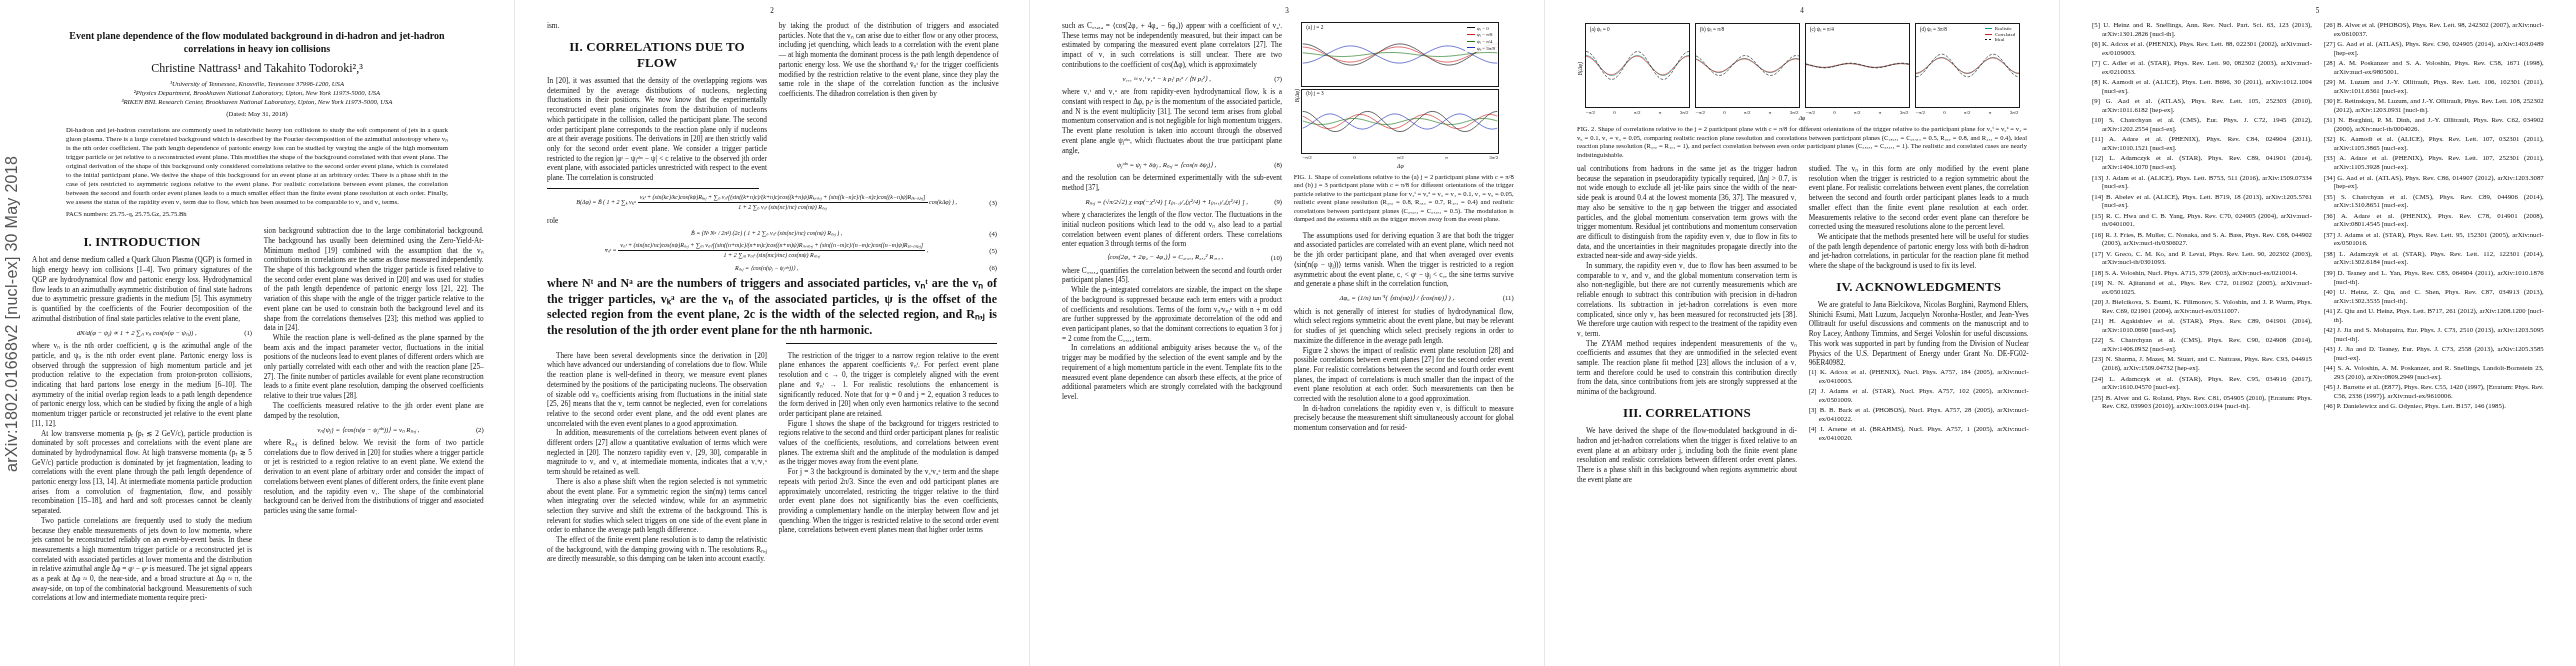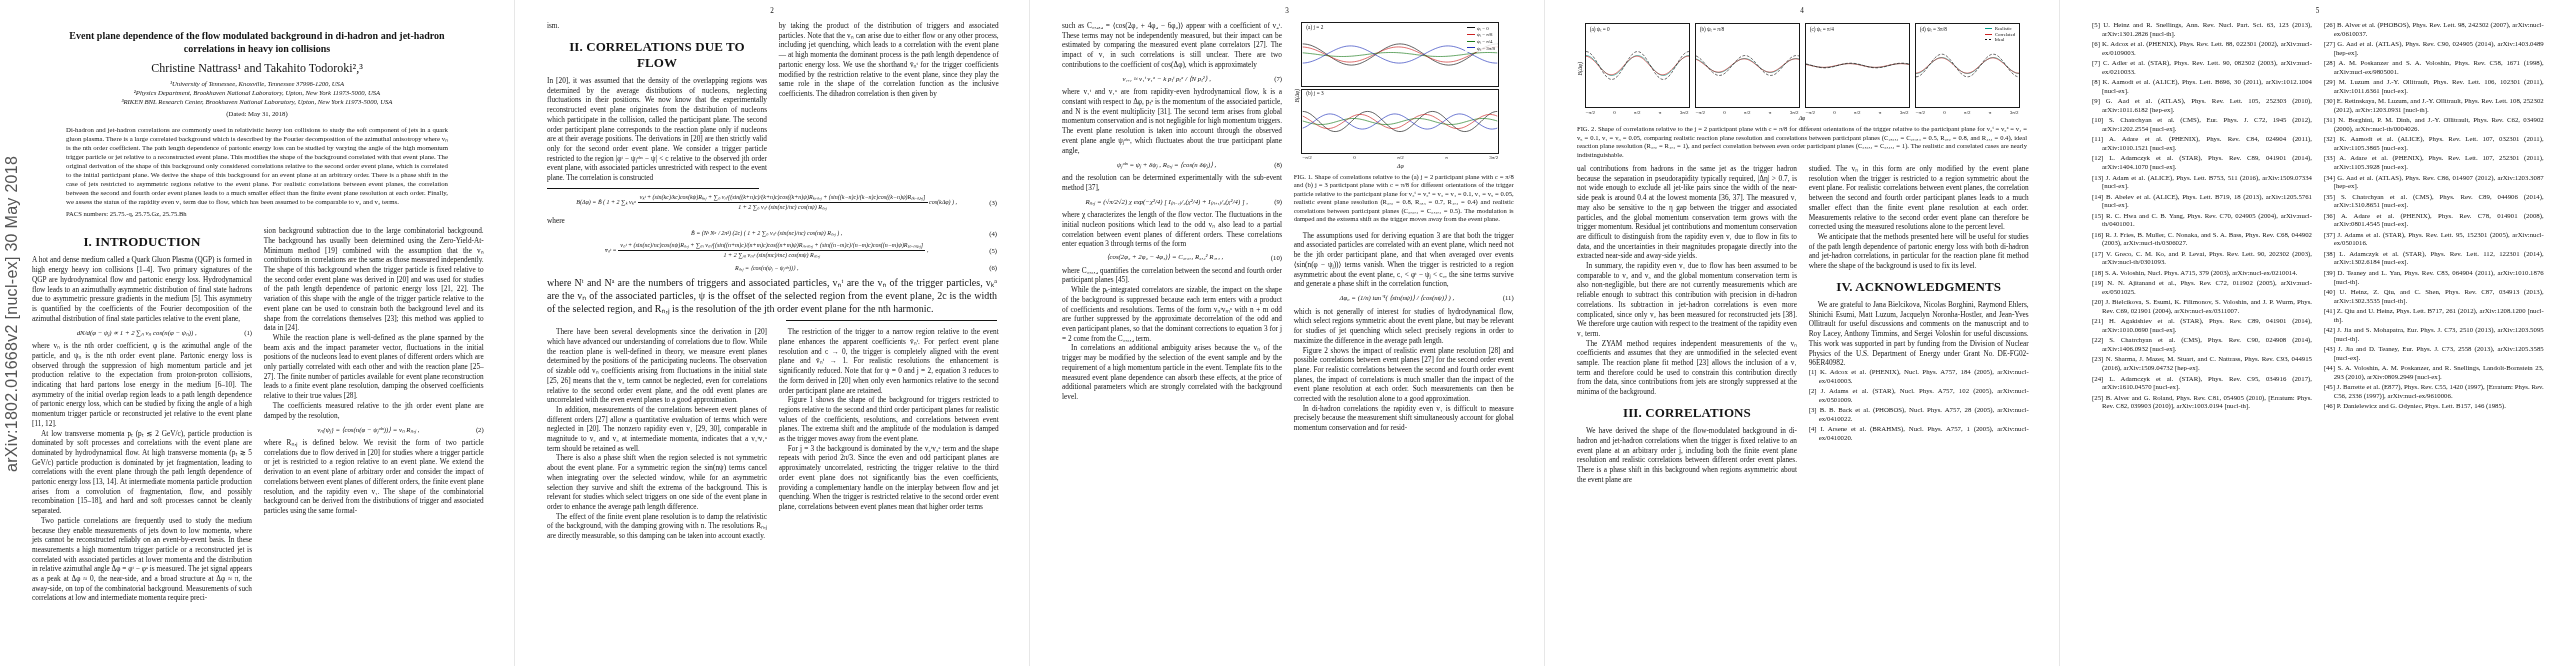--- a/index.html
+++ b/index.html
@@ -30,21 +30,21 @@
   .eq .ebody{flex:1;text-align:center;white-space:nowrap;overflow:hidden;}
   .eq .enum{font-style:normal;font-size:6.7px;padding-left:2.8px;}
   .fr{display:inline-flex;flex-direction:column;text-align:center;vertical-align:middle;line-height:1.3;}
   .fr .nu{border-bottom:0.6px solid #141414;padding:0 2.2px 0.6px;}
   .fr .de{padding:0.6px 2.2px 0;}
   .widetext{margin:5.6px 0 6.7px;}
   .widetext .eq{font-size:6px;}
   .wtrule-t{border:0;border-top:0.6px solid #141414;width:47%;margin:1.1px 0 4.4px;}
   .wtrule-b{border:0;border-top:0.6px solid #141414;width:47%;margin:4.4px 0 1.1px 53%;}
   .wheretext{font-size:7.3px;margin:2.2px 0 1.1px;}
-  .afterwt{font-size:10px;line-height:1.3;text-align:justify;margin:1.1px 0 4.4px;}
+  .afterwt{font-size:12px;line-height:1.3;text-align:justify;margin:1.1px 0 4.4px;font-weight:bold;}
   .figure{margin:1.1px 0 6.7px;}
   .figrow{display:flex;align-items:center;gap:1.7px;}
   .ylab{writing-mode:vertical-rl;transform:rotate(180deg);font-size:5.6px;font-style:italic;flex:0 0 auto;}
   .panelcol{display:flex;flex-direction:column;gap:1.7px;}
   .panel{position:relative;}
   .panel svg{display:block;border:0.6px solid #1a1a1a;background:#fff;}
   .plabel{position:absolute;top:1.7px;left:3.9px;font-size:5.3px;background:rgba(255,255,255,0.75);padding:0 1.1px;}
   .legend{position:absolute;display:flex;flex-direction:column;gap:0.6px;font-size:4.9px;background:rgba(255,255,255,0.85);padding:1.1px 2.2px;}
   .legend.tr{top:1.7px;right:2.2px;}
   .lg{display:flex;align-items:center;gap:2.2px;white-space:nowrap;}
@@ -119,21 +119,21 @@
         <span class="ebody">
           <span>B(Δφ) = B̃ ( 1 + 2 ∑ₖ vₖᵃ</span>
           <span class="fr">
             <span class="nu">vₖᵗ + (sin(kc)/kc)cos(kψ)Rₖ,ⱼ + ∑ₙ vₙᵗ[(sin((k+n)c)/(k+n)c)cos((k+n)ψ)Rₖ₊ₙ,ⱼ + (sin((k−n)c)/(k−n)c)cos((k−n)ψ)R₍ₖ₋ₙ₎,ⱼ]</span>
             <span class="de">1 + 2 ∑ₙ vₙᵗ (sin(nc)/nc) cos(nψ) Rₙ,ⱼ</span>
           </span>
           <span>cos(kΔφ) ) ,</span>
         </span>
         <span class="enum">(3)</span>
       </div>
-      <p class="wheretext noindent">where</p>
+      <p class="wheretext noindent">role</p>
       <div class="eq">
         <span class="ebody">B̃ = (Nᵗ Nᵃ / 2π²) (2c) ( 1 + 2 ∑ₙ vₙᵗ (sin(nc)/nc) cos(nψ) Rₙ,ⱼ ) ,</span>
         <span class="enum">(4)</span>
       </div>
       <div class="eq">
         <span class="ebody">
           <span>v̄ₙᵗ =</span>
           <span class="fr">
             <span class="nu">vₙᵗ + (sin(nc)/nc)cos(nψ)Rₙ,ⱼ + ∑ₘ vₘᵗ[(sin((n+m)c)/(n+m)c)cos((n+m)ψ)Rₙ₊ₘ,ⱼ + (sin((n−m)c)/(n−m)c)cos((n−m)ψ)R₍ₙ₋ₘ₎,ⱼ]</span>
             <span class="de">1 + 2 ∑ₘ vₘᵗ (sin(mc)/mc) cos(mψ) Rₘ,ⱼ</span>

